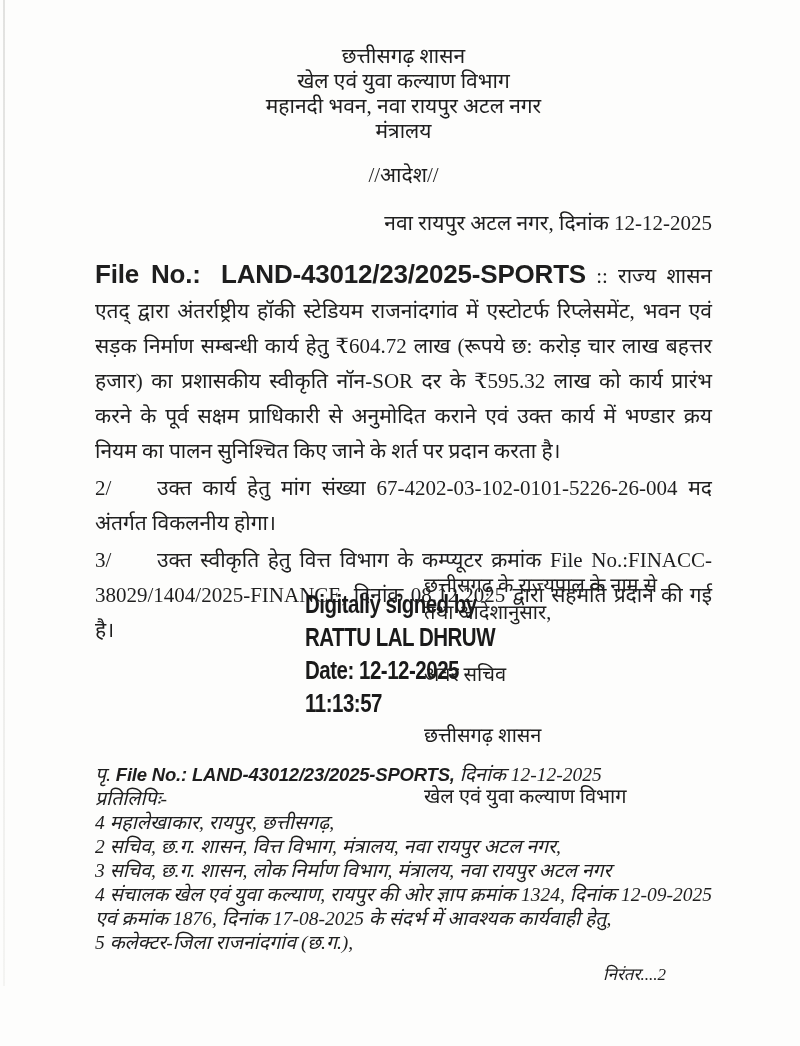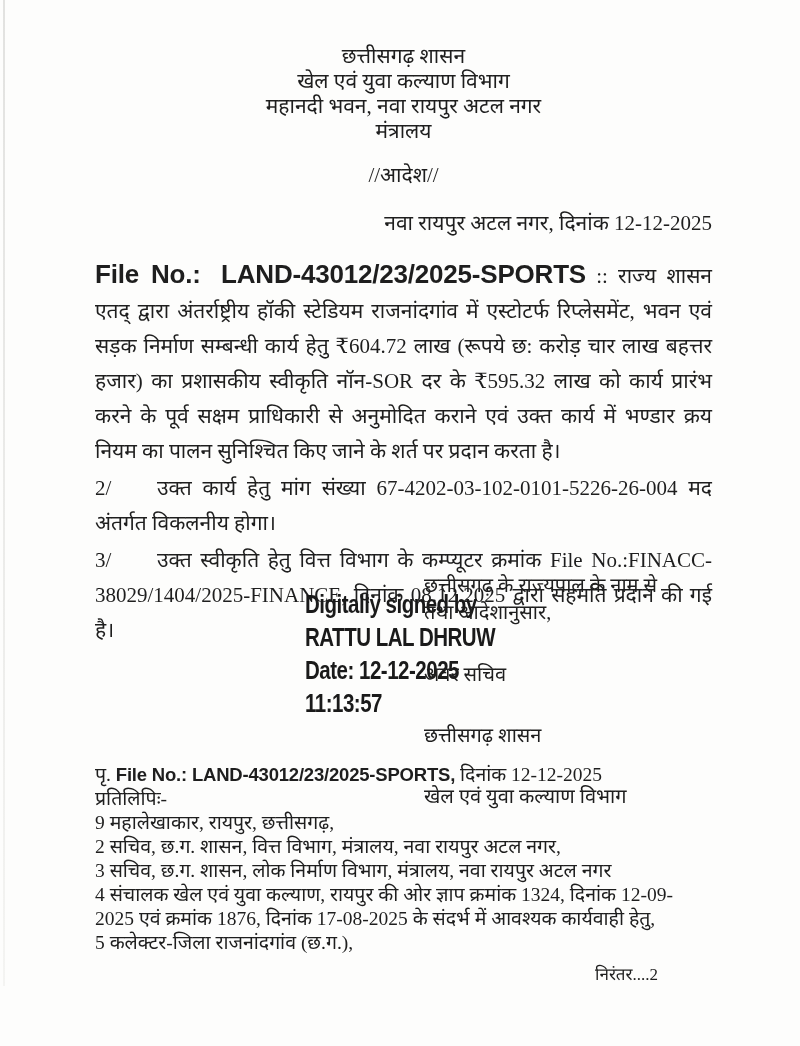--- a/index.html
+++ b/index.html
@@ -96,24 +96,25 @@
     font-size: 20px;
     line-height: 27px;
   }
   .authority .sig-name { margin-top: 26px; line-height: 25px; }
   .authority .sig-line { line-height: 25px; margin-top: 36px; }
 
   
   .footer {
     position: absolute;
     left: 95px;
-    right: 96px;
+    right: 88px;
     top: 763px;
     font-size: 19.5px;
     line-height: 24px;
+    font-style: italic;
   }
   .endorsement-line .file-bold { font-size: 18.5px; }
   .copy-item { }
   .continuation {
     text-align: right;
     padding-right: 46px;
     font-size: 17px;
     margin-top: 8px;
   }
 </style>
@@ -158,20 +159,20 @@
       <div class="sig-line">छत्तीसगढ़ शासन</div>
       <div class="sig-line">खेल एवं युवा कल्याण विभाग</div>
     </div>
   </div>
 
   <div class="footer">
     <div class="endorsement-line"><span>पृ.</span>
       <span class="file-bold">File No.:  LAND-43012/23/2025-SPORTS,</span>
       <span>दिनांक 12-12-2025</span></div>
     <div>प्रतिलिपिः-</div>
-    <div class="copy-item">9 महालेखाकार, रायपुर, छत्तीसगढ़,</div>
+    <div class="copy-item">4 महालेखाकार, रायपुर, छत्तीसगढ़,</div>
     <div class="copy-item">2 सचिव, छ.ग. शासन, वित्त विभाग, मंत्रालय, नवा रायपुर अटल नगर,</div>
     <div class="copy-item">3 सचिव, छ.ग. शासन, लोक निर्माण विभाग, मंत्रालय, नवा रायपुर अटल नगर</div>
     <div class="copy-item">4 संचालक खेल एवं युवा कल्याण, रायपुर की ओर ज्ञाप क्रमांक 1324, दिनांक 12-09-2025 एवं क्रमांक 1876, दिनांक 17-08-2025  के संदर्भ में आवश्यक कार्यवाही हेतु,</div>
     <div class="copy-item">5 कलेक्टर-जिला राजनांदगांव (छ.ग.),</div>
     <div class="continuation">निरंतर....2</div>
   </div>
 </div>
 
 </body></html>

